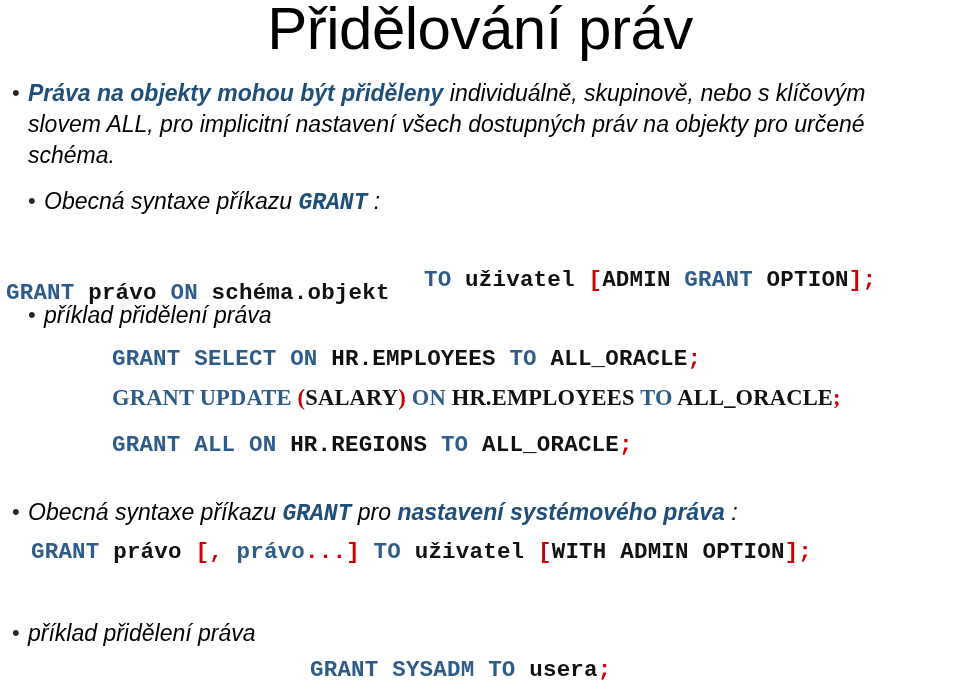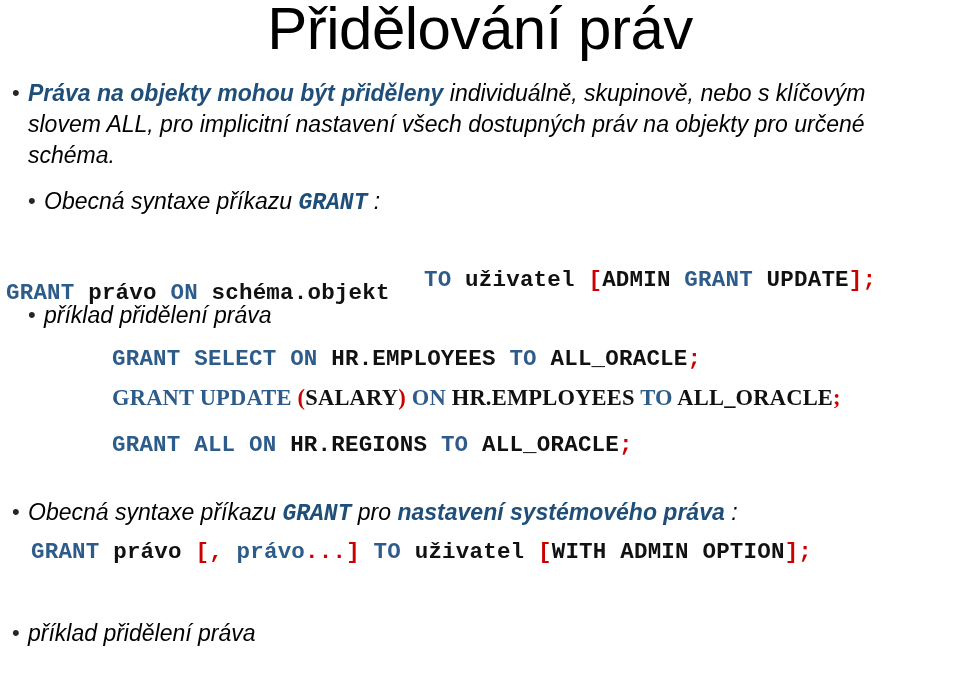--- a/index.html
+++ b/index.html
@@ -113,21 +113,21 @@
     <div class="bullet-text"><span class="blue-bold">Práva na objekty mohou být přiděleny</span><span> individuálně, skupinově, nebo s klíčovým slovem ALL, pro implicitní nastavení všech dostupných práv na objekty pro určené schéma.</span></div>
   </div>
 
   <div class="bullet-row" id="b2">
     <div class="bullet-dot">•</div>
     <div class="bullet-text"><span>Obecná syntaxe příkazu </span><span class="mono kw2">GRANT</span><span> :</span></div>
   </div>
 
   <div class="code" id="c1"><span class="kw">GRANT</span><span class="blk"> </span><span class="blk">právo</span><span class="blk"> </span><span class="kw">ON</span><span class="blk"> </span><span class="blk">schéma.objekt</span></div>
 
-  <div class="code" id="c2"><span class="kw">TO</span><span class="blk"> </span><span class="blk">uživatel</span><span class="blk"> </span><span class="red">[</span><span class="blk">ADMIN</span><span class="blk"> </span><span class="kw">GRANT</span><span class="blk"> </span><span class="blk">UPDATE</span><span class="red">];</span></div>
+  <div class="code" id="c2"><span class="kw">TO</span><span class="blk"> </span><span class="blk">uživatel</span><span class="blk"> </span><span class="red">[</span><span class="blk">ADMIN</span><span class="blk"> </span><span class="kw">GRANT</span><span class="blk"> </span><span class="blk">OPTION</span><span class="red">];</span></div>
 
   <div class="bullet-row" id="b3">
     <div class="bullet-dot">•</div>
     <div class="bullet-text">příklad přidělení práva</div>
   </div>
 
   <div class="code" id="c3"><span class="kw">GRANT SELECT ON </span><span class="blk">HR.EMPLOYEES</span><span class="blk"> </span><span class="kw">TO</span><span class="blk"> </span><span class="blk">ALL_ORACLE</span><span class="red">;</span></div>
   <div class="code" id="c4"><span class="kw">GRANT UPDATE </span><span class="red">(</span><span class="blk">SALARY</span><span class="red">)</span><span class="blk"> </span><span class="kw">ON</span><span class="blk"> </span><span class="blk">HR.EMPLOYEES</span><span class="blk"> </span><span class="kw">TO</span><span class="blk"> </span><span class="blk">ALL_ORACLE</span><span class="red">;</span></div>
   <div class="code" id="c5"><span class="kw">GRANT ALL ON </span><span class="blk">HR.REGIONS</span><span class="blk"> </span><span class="kw">TO</span><span class="blk"> </span><span class="blk">ALL_ORACLE</span><span class="red">;</span></div>
 
@@ -136,14 +136,15 @@
     <div class="bullet-text"><span>Obecná syntaxe příkazu </span><span class="mono kw2">GRANT</span><span> pro </span><span class="blue-bold">nastavení systémového práva</span><span> :</span></div>
   </div>
 
   <div class="code" id="c6"><span class="kw">GRANT</span><span class="blk"> </span><span class="blk">právo</span><span class="blk"> </span><span class="red">[,</span><span class="blk"> </span><span class="kw">právo</span><span class="red">...]</span><span class="blk"> </span><span class="kw">TO</span><span class="blk"> </span><span class="blk">uživatel</span><span class="blk"> </span><span class="red">[</span><span class="blk">WITH ADMIN OPTION</span><span class="red">];</span></div>
 
   <div class="bullet-row" id="b5">
     <div class="bullet-dot">•</div>
     <div class="bullet-text">příklad přidělení práva</div>
   </div>
 
+  <div class="code" id="c7"><span class="kw">GRANT SYSADM TO </span><span class="blk">usera</span><span class="red">;</span></div>
 
 </div>
 
 </body></html>

